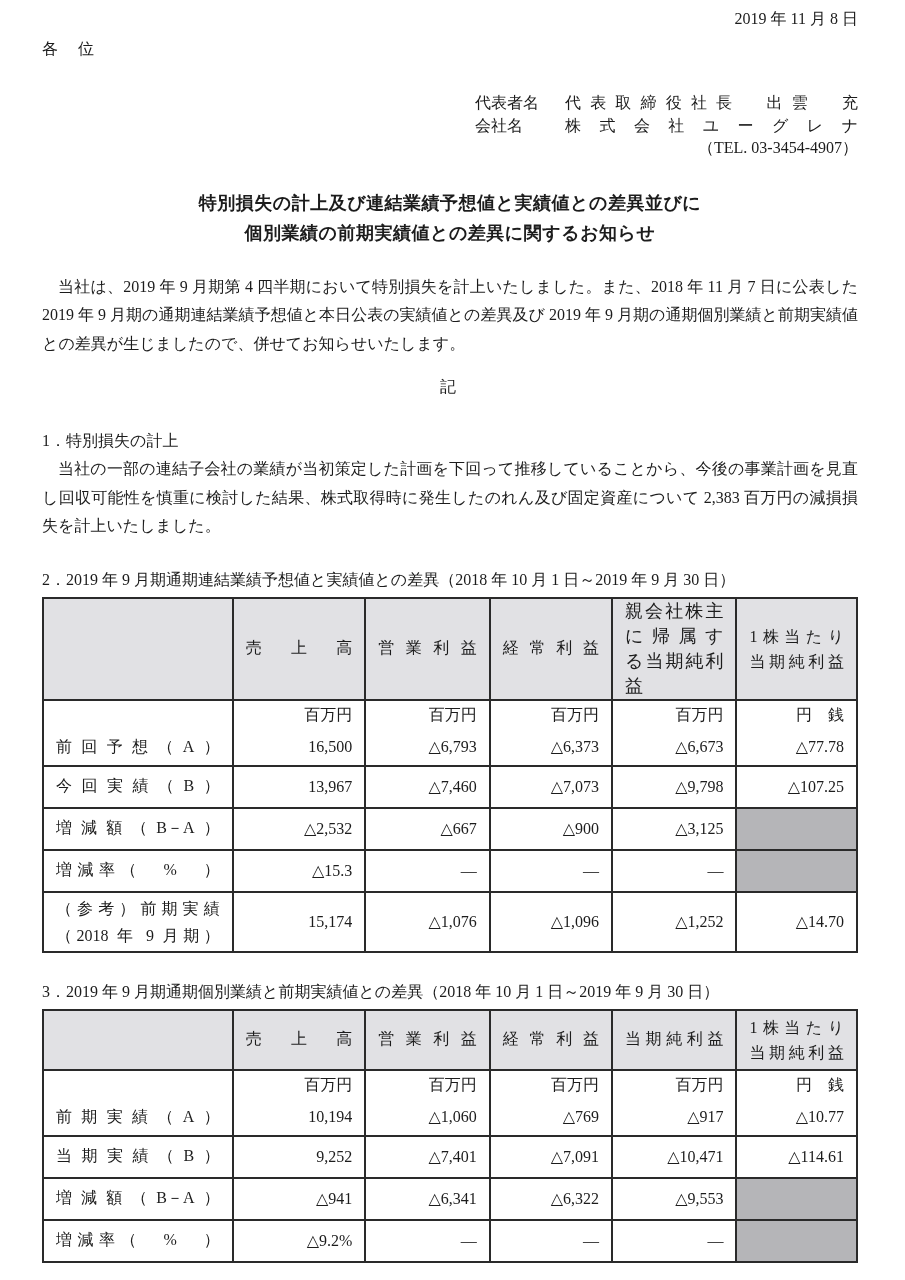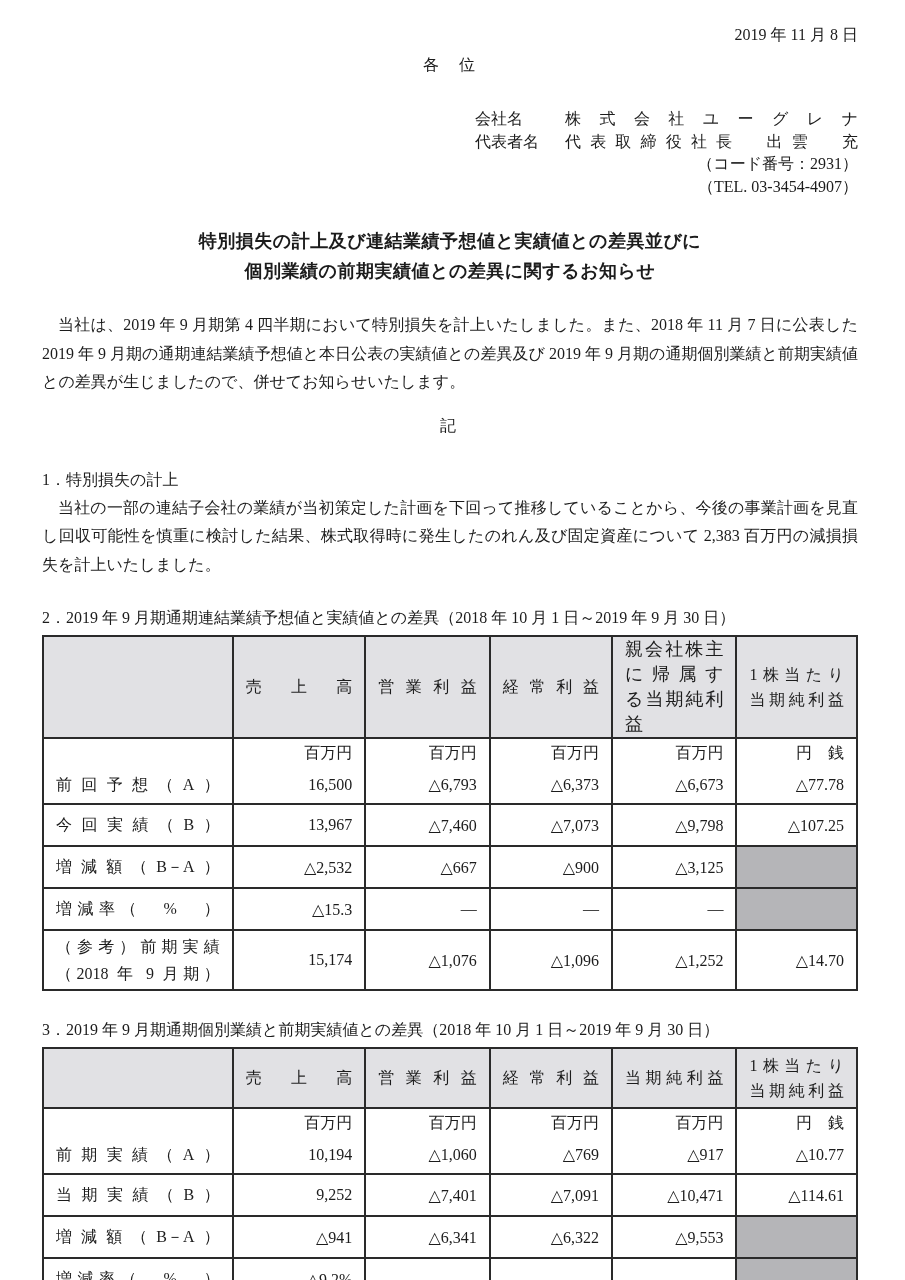--- a/index.html
+++ b/index.html
@@ -1,24 +1,24 @@
 <!DOCTYPE html>
 <html lang="ja"><head>
 <meta charset="utf-8">
 <style>
   html,body{margin:0;padding:0;background:#ffffff;}
   body{
     width:905px;height:1280px;overflow:hidden;
     font-family:"Liberation Serif","DejaVu Serif",serif;
     color:#1c1c1c;font-size:16px;
   }
-  .page{box-sizing:border-box;width:905px;height:912px;padding:24px 47px 0 42px;}
+  .page{box-sizing:border-box;width:905px;height:912px;padding:8px 47px 0 42px;}
 
   .date-line{text-align:right;line-height:22px;}
-  .salutation{margin-top:8px;line-height:22px;letter-spacing:2px;text-align:center;}
+  .salutation{margin-top:8px;line-height:22px;letter-spacing:2px;}
 
   .company-block{width:383px;margin:32px 0 0 auto;}
   .company-row{display:flex;line-height:22.5px;}
   .company-row .clabel{width:90px;flex:0 0 90px;}
   .company-row .cvalue{flex:1;}
   .v-justify{text-align:justify;text-align-last:justify;}
   .v-right{text-align:right;}
 
   .doc-title{
     margin-top:28px;text-align:center;font-weight:bold;font-size:18px;line-height:30px;
@@ -57,30 +57,26 @@
 </head>
 <body>
 
 <div class="page">
 
   <div class="date-line">2019 年 11 月 8 日</div>
   <div class="salutation">各　位</div>
 
   <div class="company-block">
     <div class="company-row">
-      <span class="clabel">会社名</span>
-      <span class="cvalue v-justify">株式会社ユーグレナ</span>
-    </div>
-    <div class="company-row">
       <span class="clabel">代表者名</span>
       <span class="cvalue v-justify">代表取締役社長　出雲　充</span>
     </div>
     <div class="company-row">
-      <span class="clabel"></span>
-      <span class="cvalue v-right">（コード番号：2931）</span>
+      <span class="clabel">会社名</span>
+      <span class="cvalue v-justify">株式会社ユーグレナ</span>
     </div>
     <div class="company-row">
       <span class="clabel"></span>
       <span class="cvalue v-right">（TEL. 03-3454-4907）</span>
     </div>
   </div>
 
   <div class="doc-title">
     <div>特別損失の計上及び連結業績予想値と実績値との差異並びに</div>
     <div>個別業績の前期実績値との差異に関するお知らせ</div>

